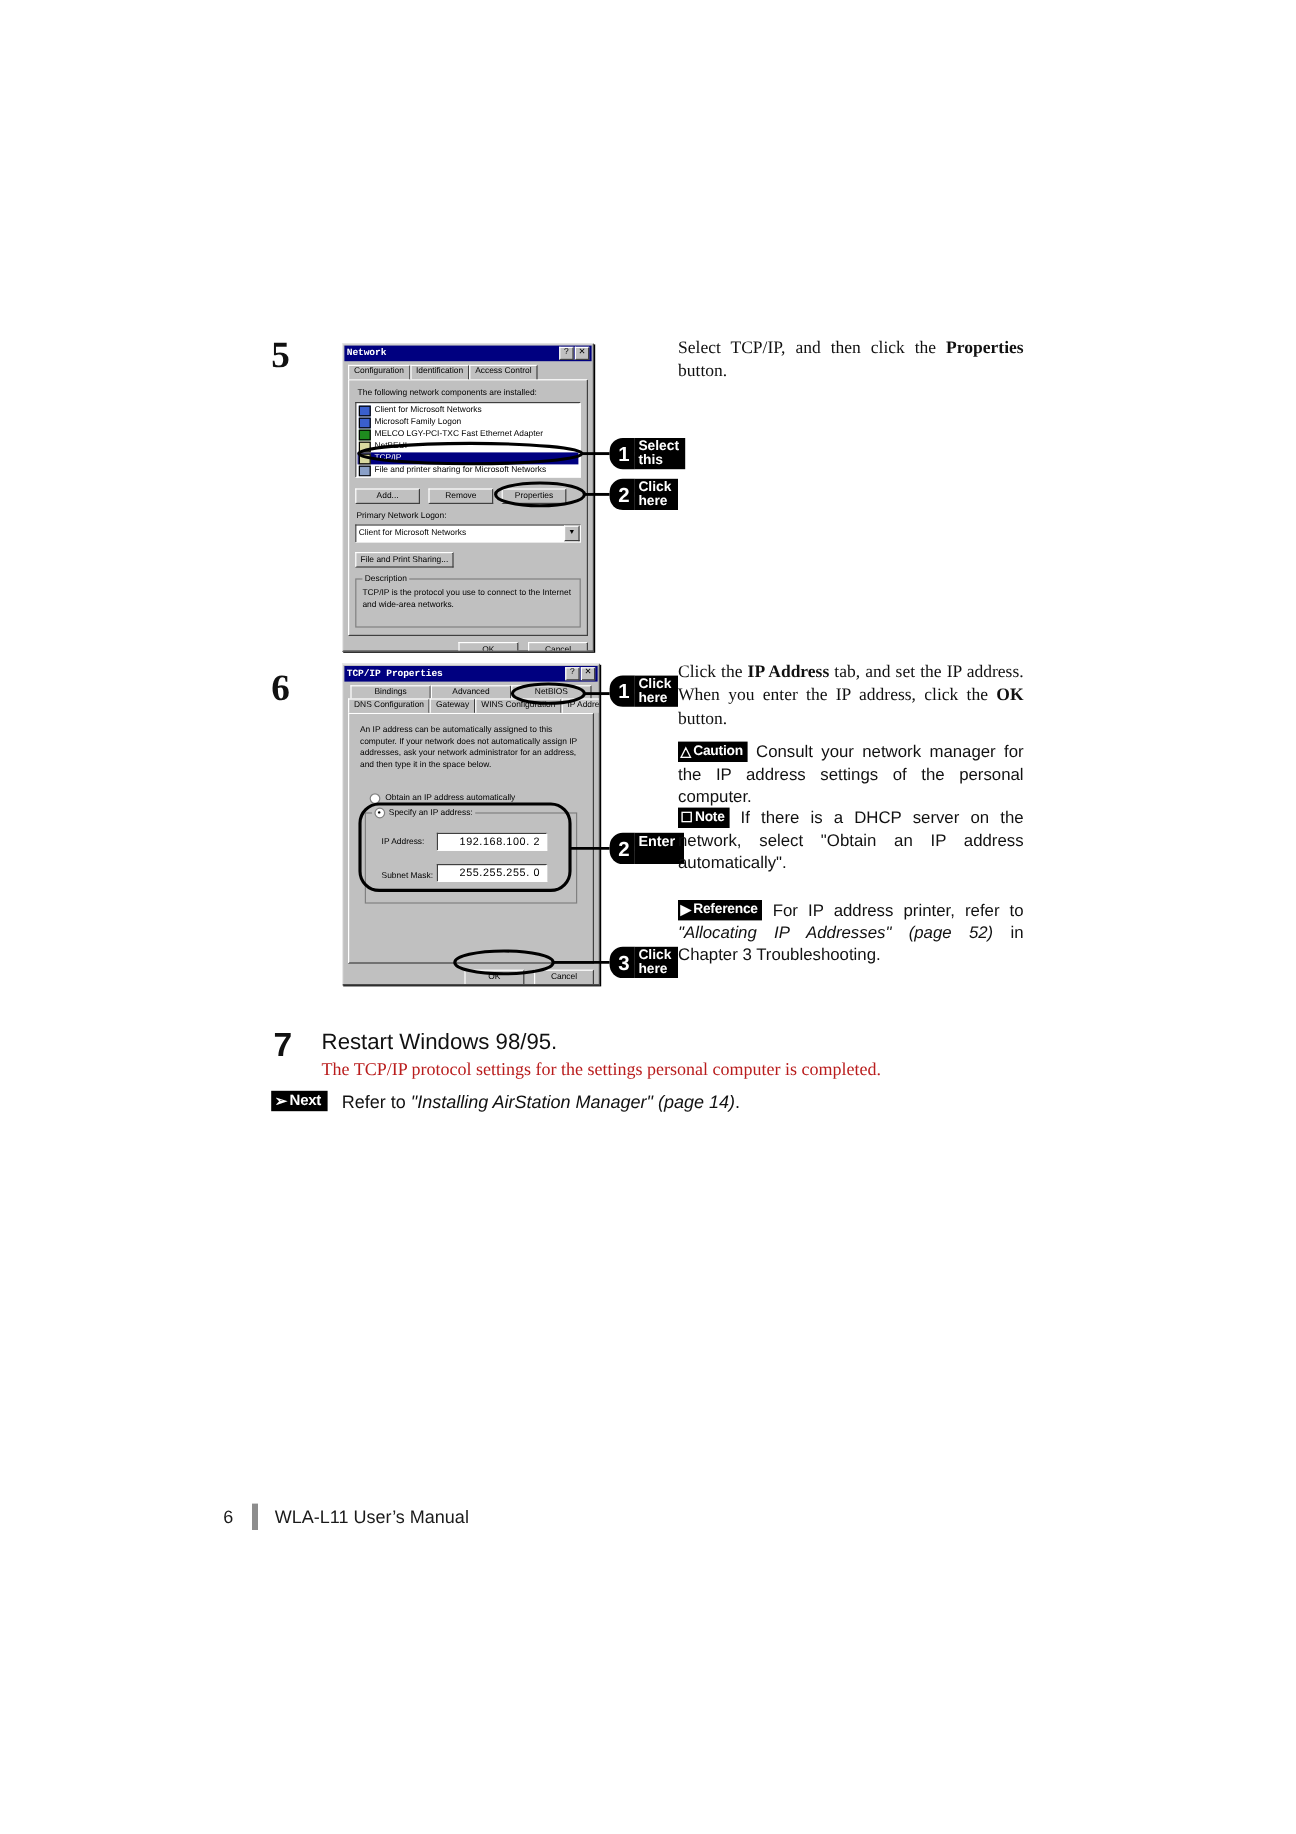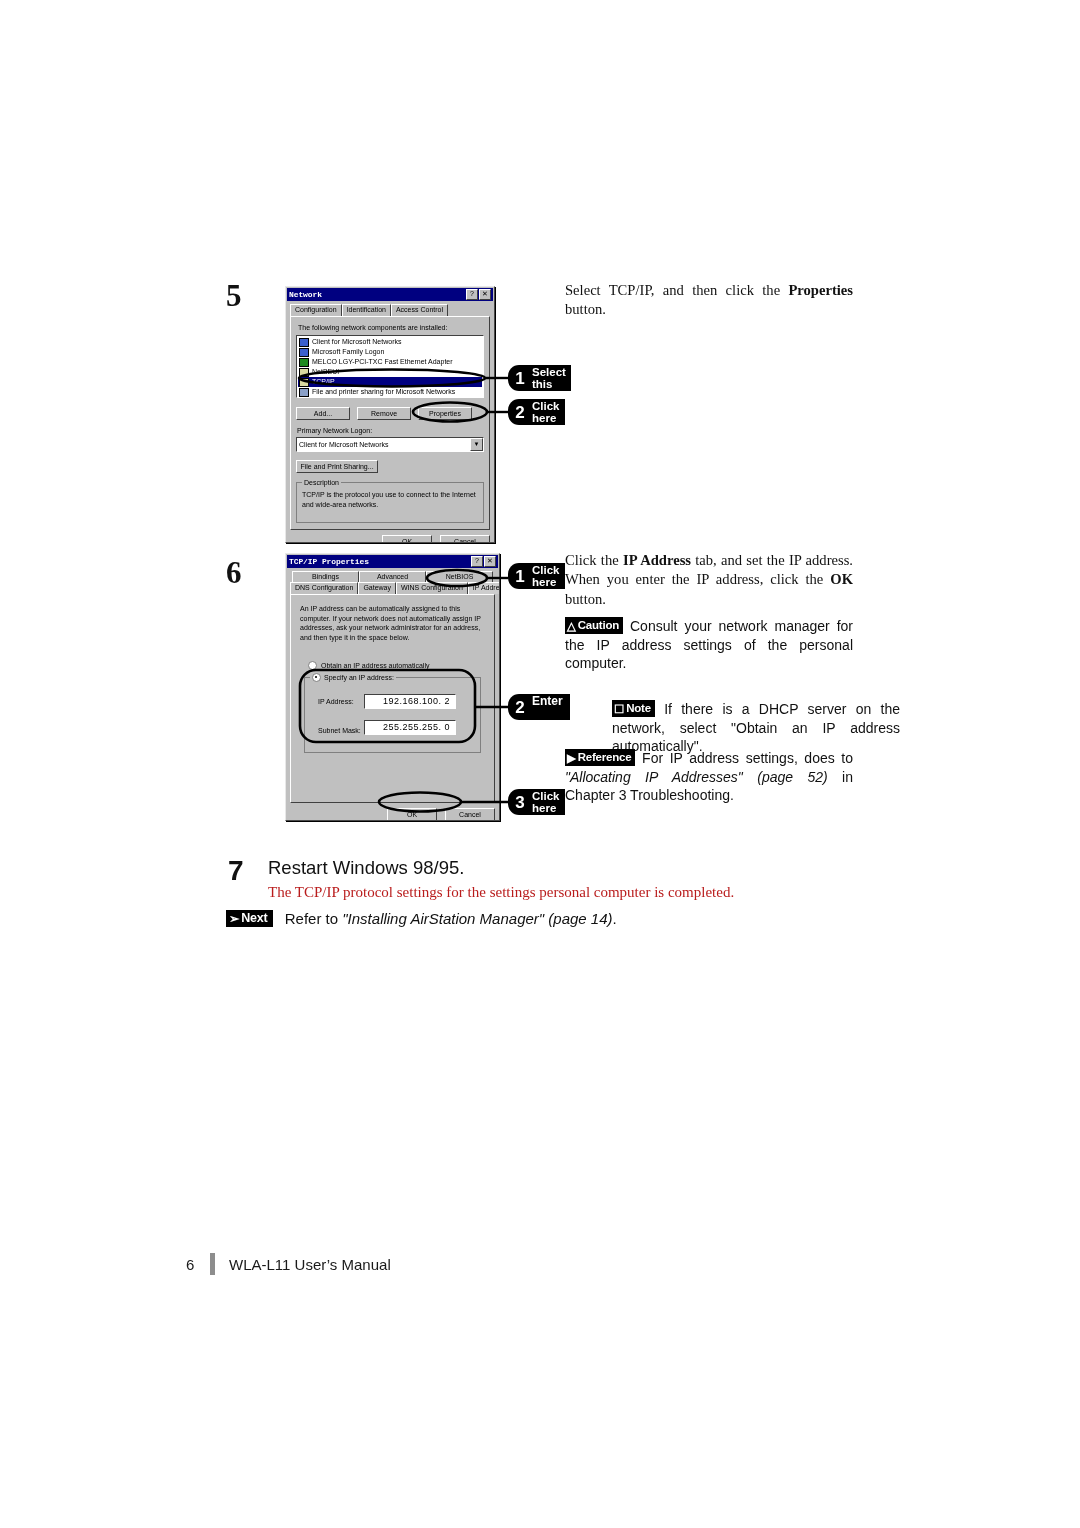--- a/index.html
+++ b/index.html
@@ -388,28 +388,28 @@
       <span>Click</span>
       <span>here</span>
     </div>
   </div>
 
   <div class="body-col sans" style="left:565px; top:617px;">
     <span class="badge"><span class="gly">△</span><span>Caution</span></span>
     <span>Consult your network manager for the IP address settings of the personal computer.</span>
   </div>
 
-  <div class="body-col sans" style="left:565px; top:700px;margin-left:47px;">
+  <div class="body-col sans" style="left:565px; top:672px;">
     <span class="badge"><span class="gly">☐</span><span>Note</span></span>
     <span>If there is a DHCP server on the network, select "Obtain an IP address automatically".</span>
   </div>
 
   <div class="body-col sans" style="left:565px; top:749px;">
     <span class="badge"><span class="gly">▶</span><span>Reference</span></span>
-    <span>For IP address settings, does to </span><i>"Allocating IP Addresses" (page 52)</i><span> in Chapter 3 Troubleshooting.</span>
+    <span>For IP address printer, refer to </span><i>"Allocating IP Addresses" (page 52)</i><span> in Chapter 3 Troubleshooting.</span>
   </div>
 
   <div class="step-num sans-num" style="left:228px; top:857px; font-size:28px;">7</div>
   <div style="position:absolute; left:268px; top:857px; font-family:'Liberation Sans', sans-serif; font-size:18.5px; color:#111;">Restart Windows 98/95.</div>
   <div style="position:absolute; left:268px; top:884px; width:600px; font-family:'Liberation Serif', serif; font-size:15px; color:#b91c1c;">The TCP/IP protocol settings for the settings personal computer is completed.</div>
 
   <div style="position:absolute; left:226px; top:909px; width:640px; font-family:'Liberation Sans', sans-serif; font-size:15px; line-height:20px; color:#111;">
     <span class="badge" style="font-size:12.5px; padding:1px 5px 1px 3px;"><span class="gly">➢</span><span>Next</span></span>
     <span style="margin-left:8px;">Refer to </span><i>"Installing AirStation Manager" (page 14)</i><span>.</span>
   </div>

